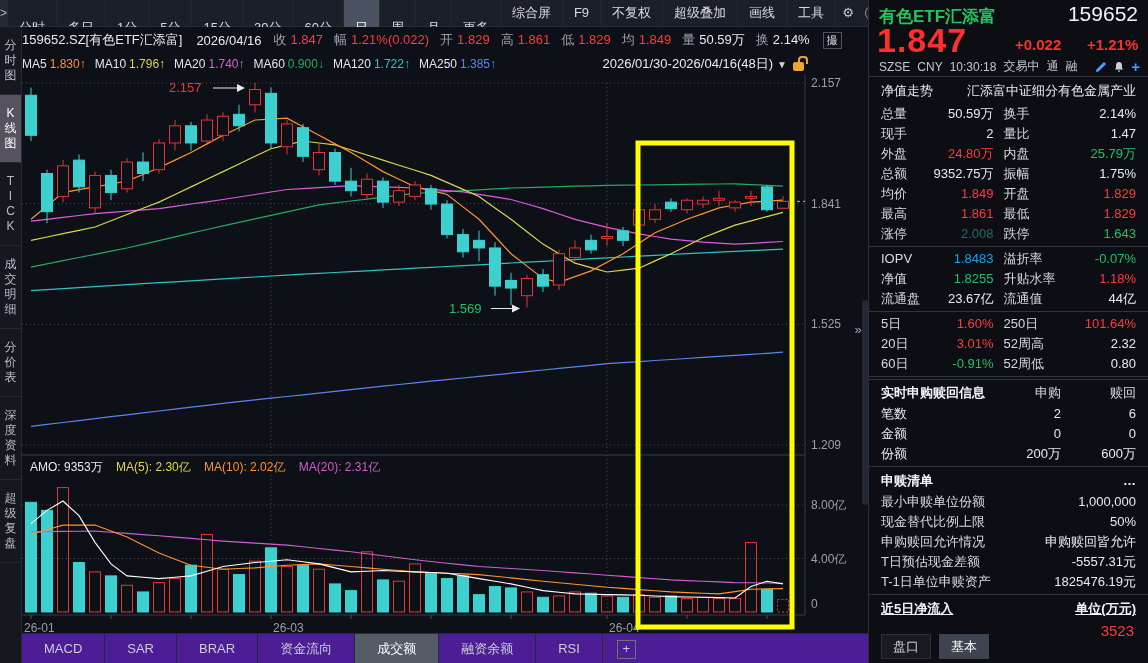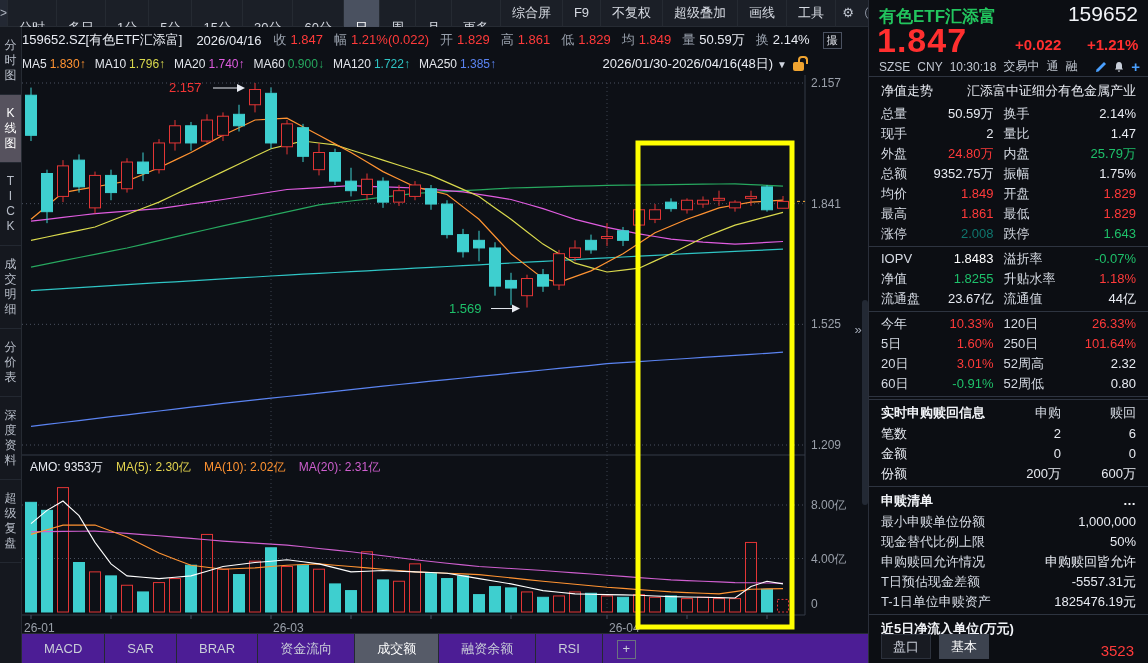--- a/index.html
+++ b/index.html
@@ -79,21 +79,21 @@
   .q-l2{padding-left:10px;}
   .q-div{height:1px;background:#2e3440;margin:2px 0;}
   .q-sec-h{display:grid;grid-template-columns:1fr 70px 75px;padding:0 12px;height:22px;line-height:22px;color:#f2f4f8;font-weight:bold;}
   .q-sec-h .c{text-align:right;font-weight:normal;color:#d6dbe4;}
   .q-srow{display:grid;grid-template-columns:1fr 70px 75px;padding:0 12px;height:20px;line-height:20px;}
   .q-srow span{color:#e8ebf2;}
   .q-srow .c{text-align:right;}
   .q-lrow{display:flex;justify-content:space-between;padding:0 12px;height:20px;line-height:20px;}
   .q-lrow .lab{color:#d6dbe4;}
   .q-lrow .val{color:#e8ebf2;}
-  #q-flow-h{display:flex;padding:3px 12px 0 12px;font-weight:bold;color:#f2f4f8;}
+  #q-flow-h{display:flex;justify-content:space-between;padding:3px 12px 0 12px;font-weight:bold;color:#f2f4f8;text-decoration:underline;}
   #q-flow-val{text-align:right;padding:4px 14px 0 0;color:#ff3a3a;font-size:15px;}
   #q-tabs{position:absolute;left:12px;bottom:4px;display:flex;gap:8px;border-radius:11px;}
   .q-tab{width:48px;height:23px;line-height:23px;text-align:center;color:#c9ced8;background:#181b22;border:1px solid #2c313c;}
   .q-tab.on{background:#3d434f;color:#fff;border-color:#3d434f;}
   .q-more{color:#f2f4f8;font-weight:bold;}
 </style>
 </head>
 <body>
 
 <div id="app">
@@ -489,43 +489,37 @@
         </div>
         <div class="q-row">
           <span class="q-l">涨停</span>
           <span class="q-v" style="color: #0f766e;">2.008</span>
           <span class="q-l q-l2">跌停</span>
           <span class="q-v" style="color: rgb(30, 192, 106);">1.643</span>
         </div>
         <div class="q-div"></div>
         <div class="q-row">
           <span class="q-l">IOPV</span>
-          <span class="q-v" style="color: #ffffff;">1.8483</span>
+          <span class="q-v" style="color: #0ea5e9;">1.8483</span>
           <span class="q-l q-l2">溢折率</span>
           <span class="q-v" style="color: rgb(30, 192, 106);">-0.07%</span>
         </div>
         <div class="q-row">
           <span class="q-l">净值</span>
           <span class="q-v" style="color: rgb(30, 192, 106);">1.8255</span>
           <span class="q-l q-l2">升贴水率</span>
           <span class="q-v" style="color: rgb(255, 58, 58);">1.18%</span>
         </div>
         <div class="q-row">
           <span class="q-l">流通盘</span>
           <span class="q-v" style="color: rgb(232, 235, 242);">23.67亿</span>
           <span class="q-l q-l2">流通值</span>
           <span class="q-v" style="color: rgb(232, 235, 242);">44亿</span>
         </div>
         <div class="q-div"></div>
-        <div class="q-row">
-          <span class="q-l">今年</span>
-          <span class="q-v" style="color: rgb(255, 58, 58);">10.33%</span>
-          <span class="q-l q-l2">120日</span>
-          <span class="q-v" style="color: rgb(255, 58, 58);">26.33%</span>
-        </div>
         <div class="q-row">
           <span class="q-l">5日</span>
           <span class="q-v" style="color: rgb(255, 58, 58);">1.60%</span>
           <span class="q-l q-l2">250日</span>
           <span class="q-v" style="color: rgb(255, 58, 58);">101.64%</span>
         </div>
         <div class="q-row">
           <span class="q-l">20日</span>
           <span class="q-v" style="color: rgb(255, 58, 58);">3.01%</span>
           <span class="q-l q-l2">52周高</span>

